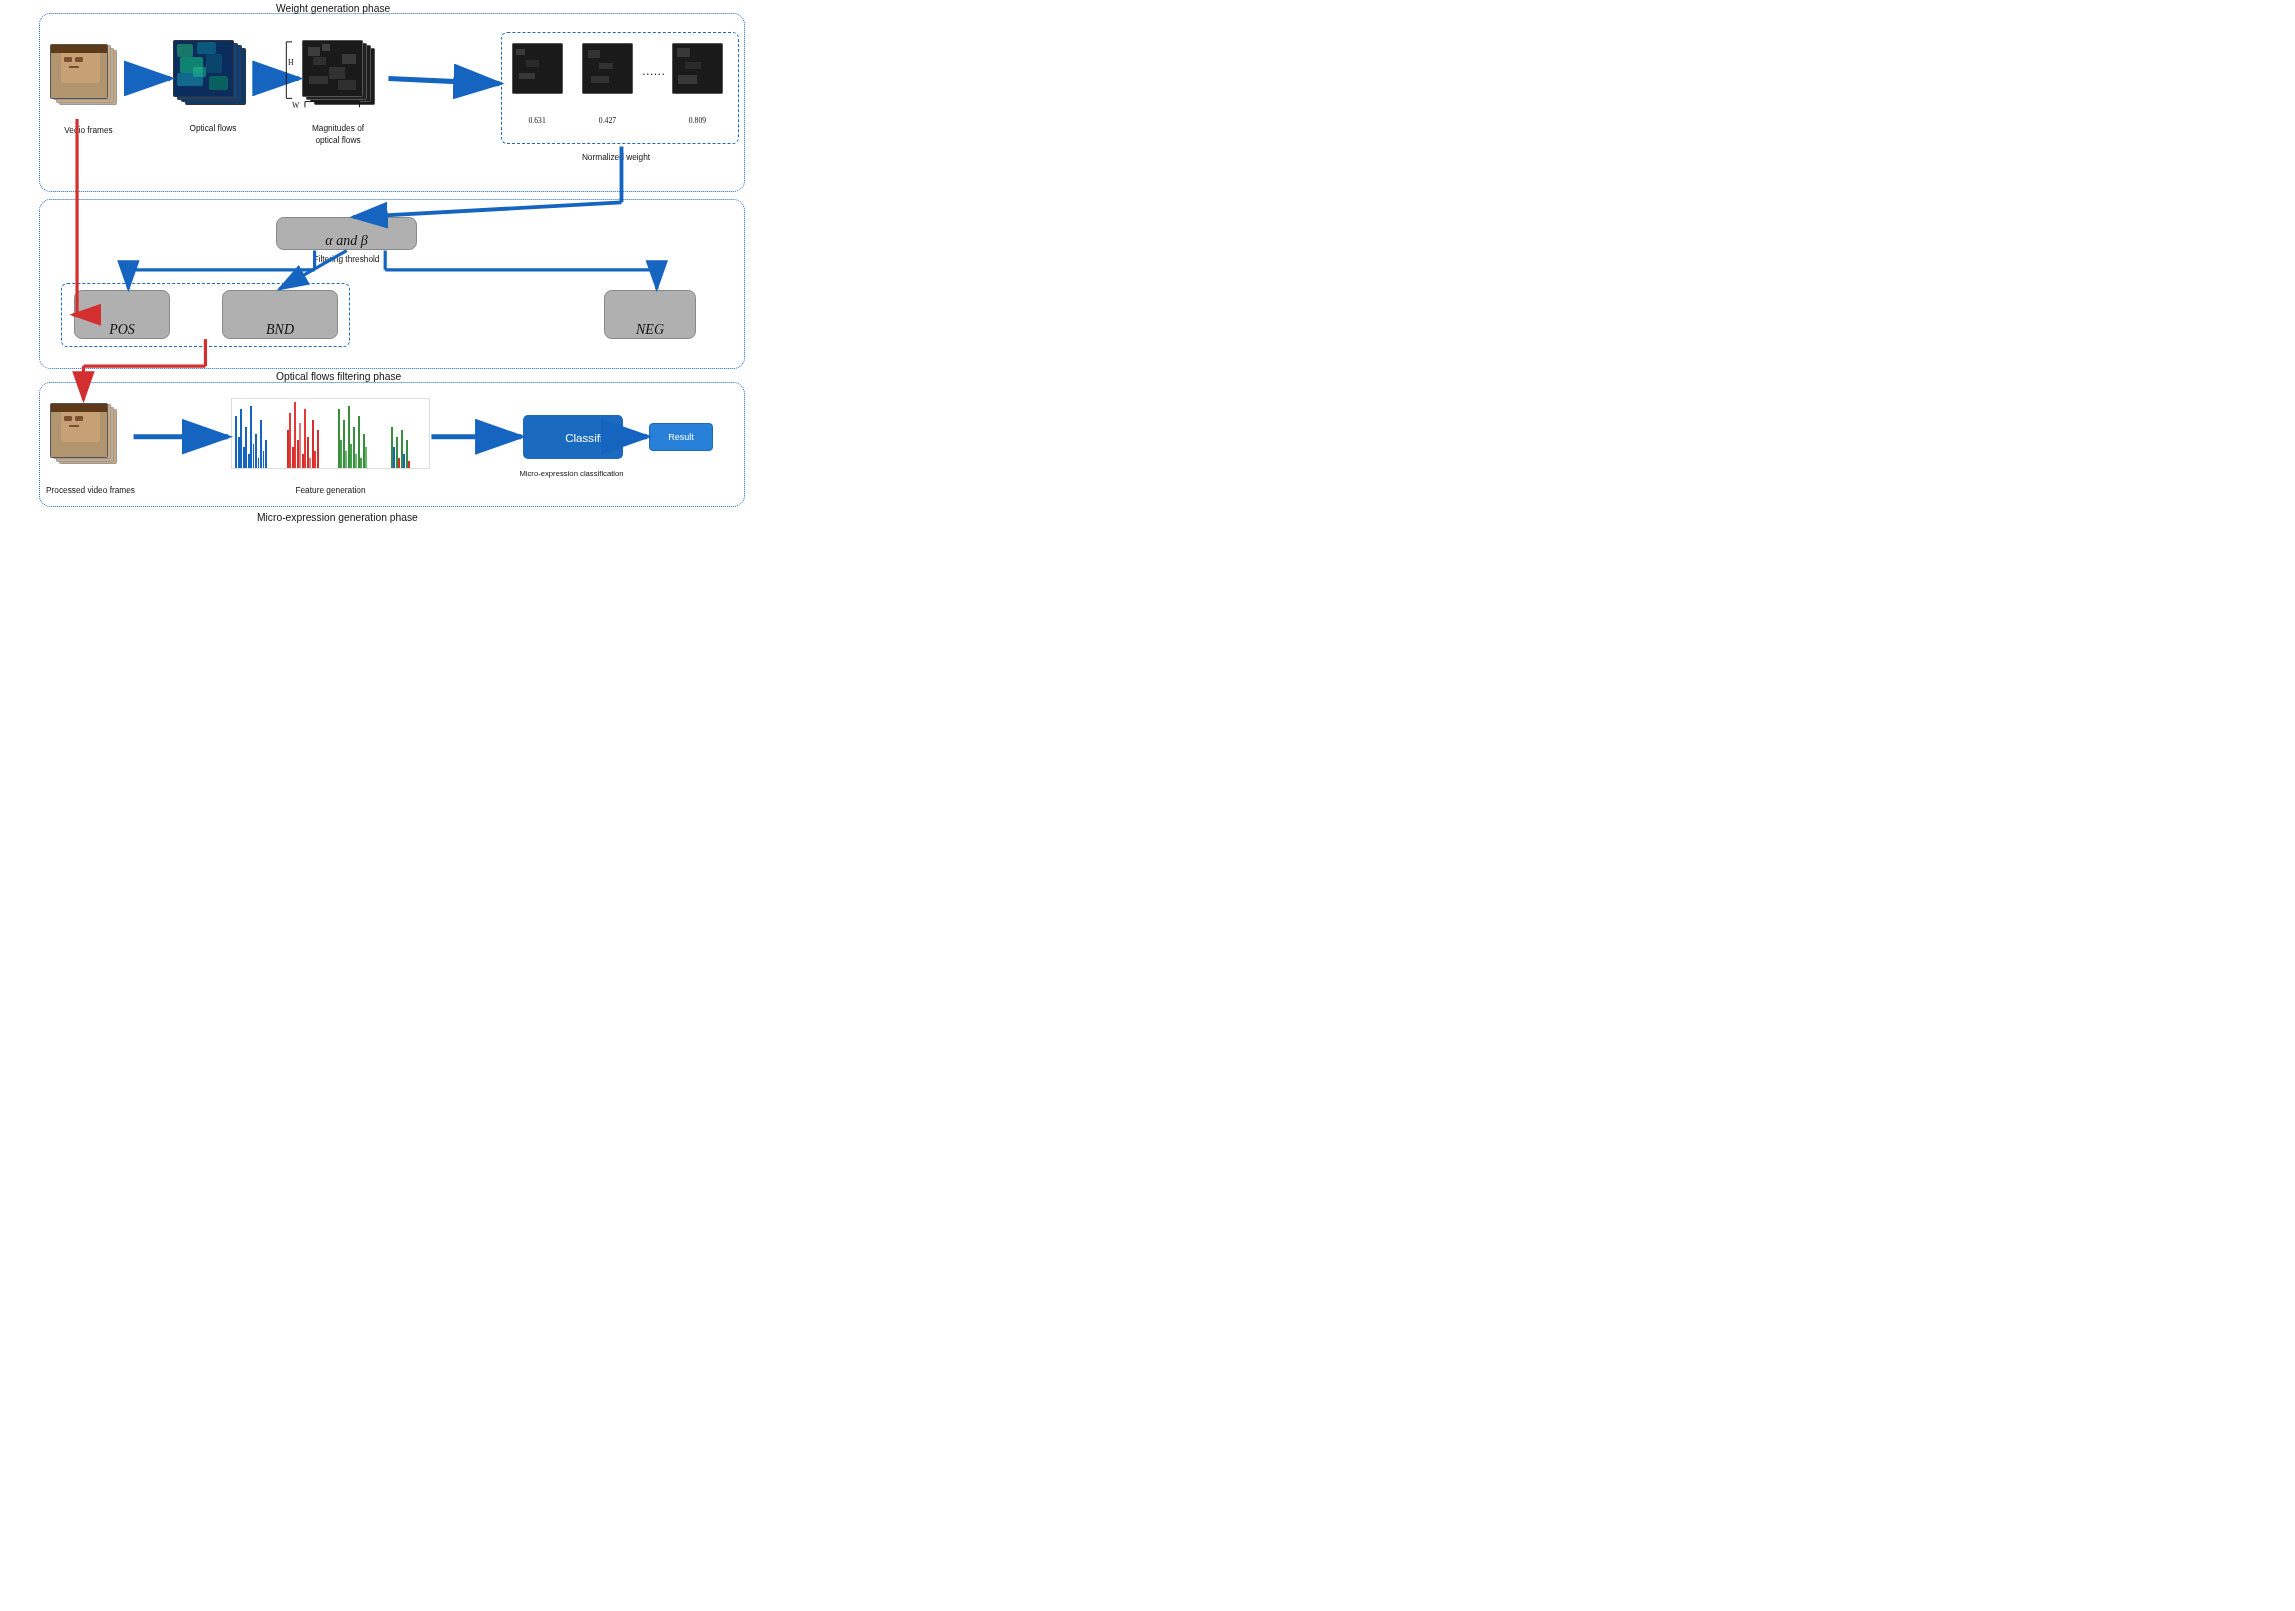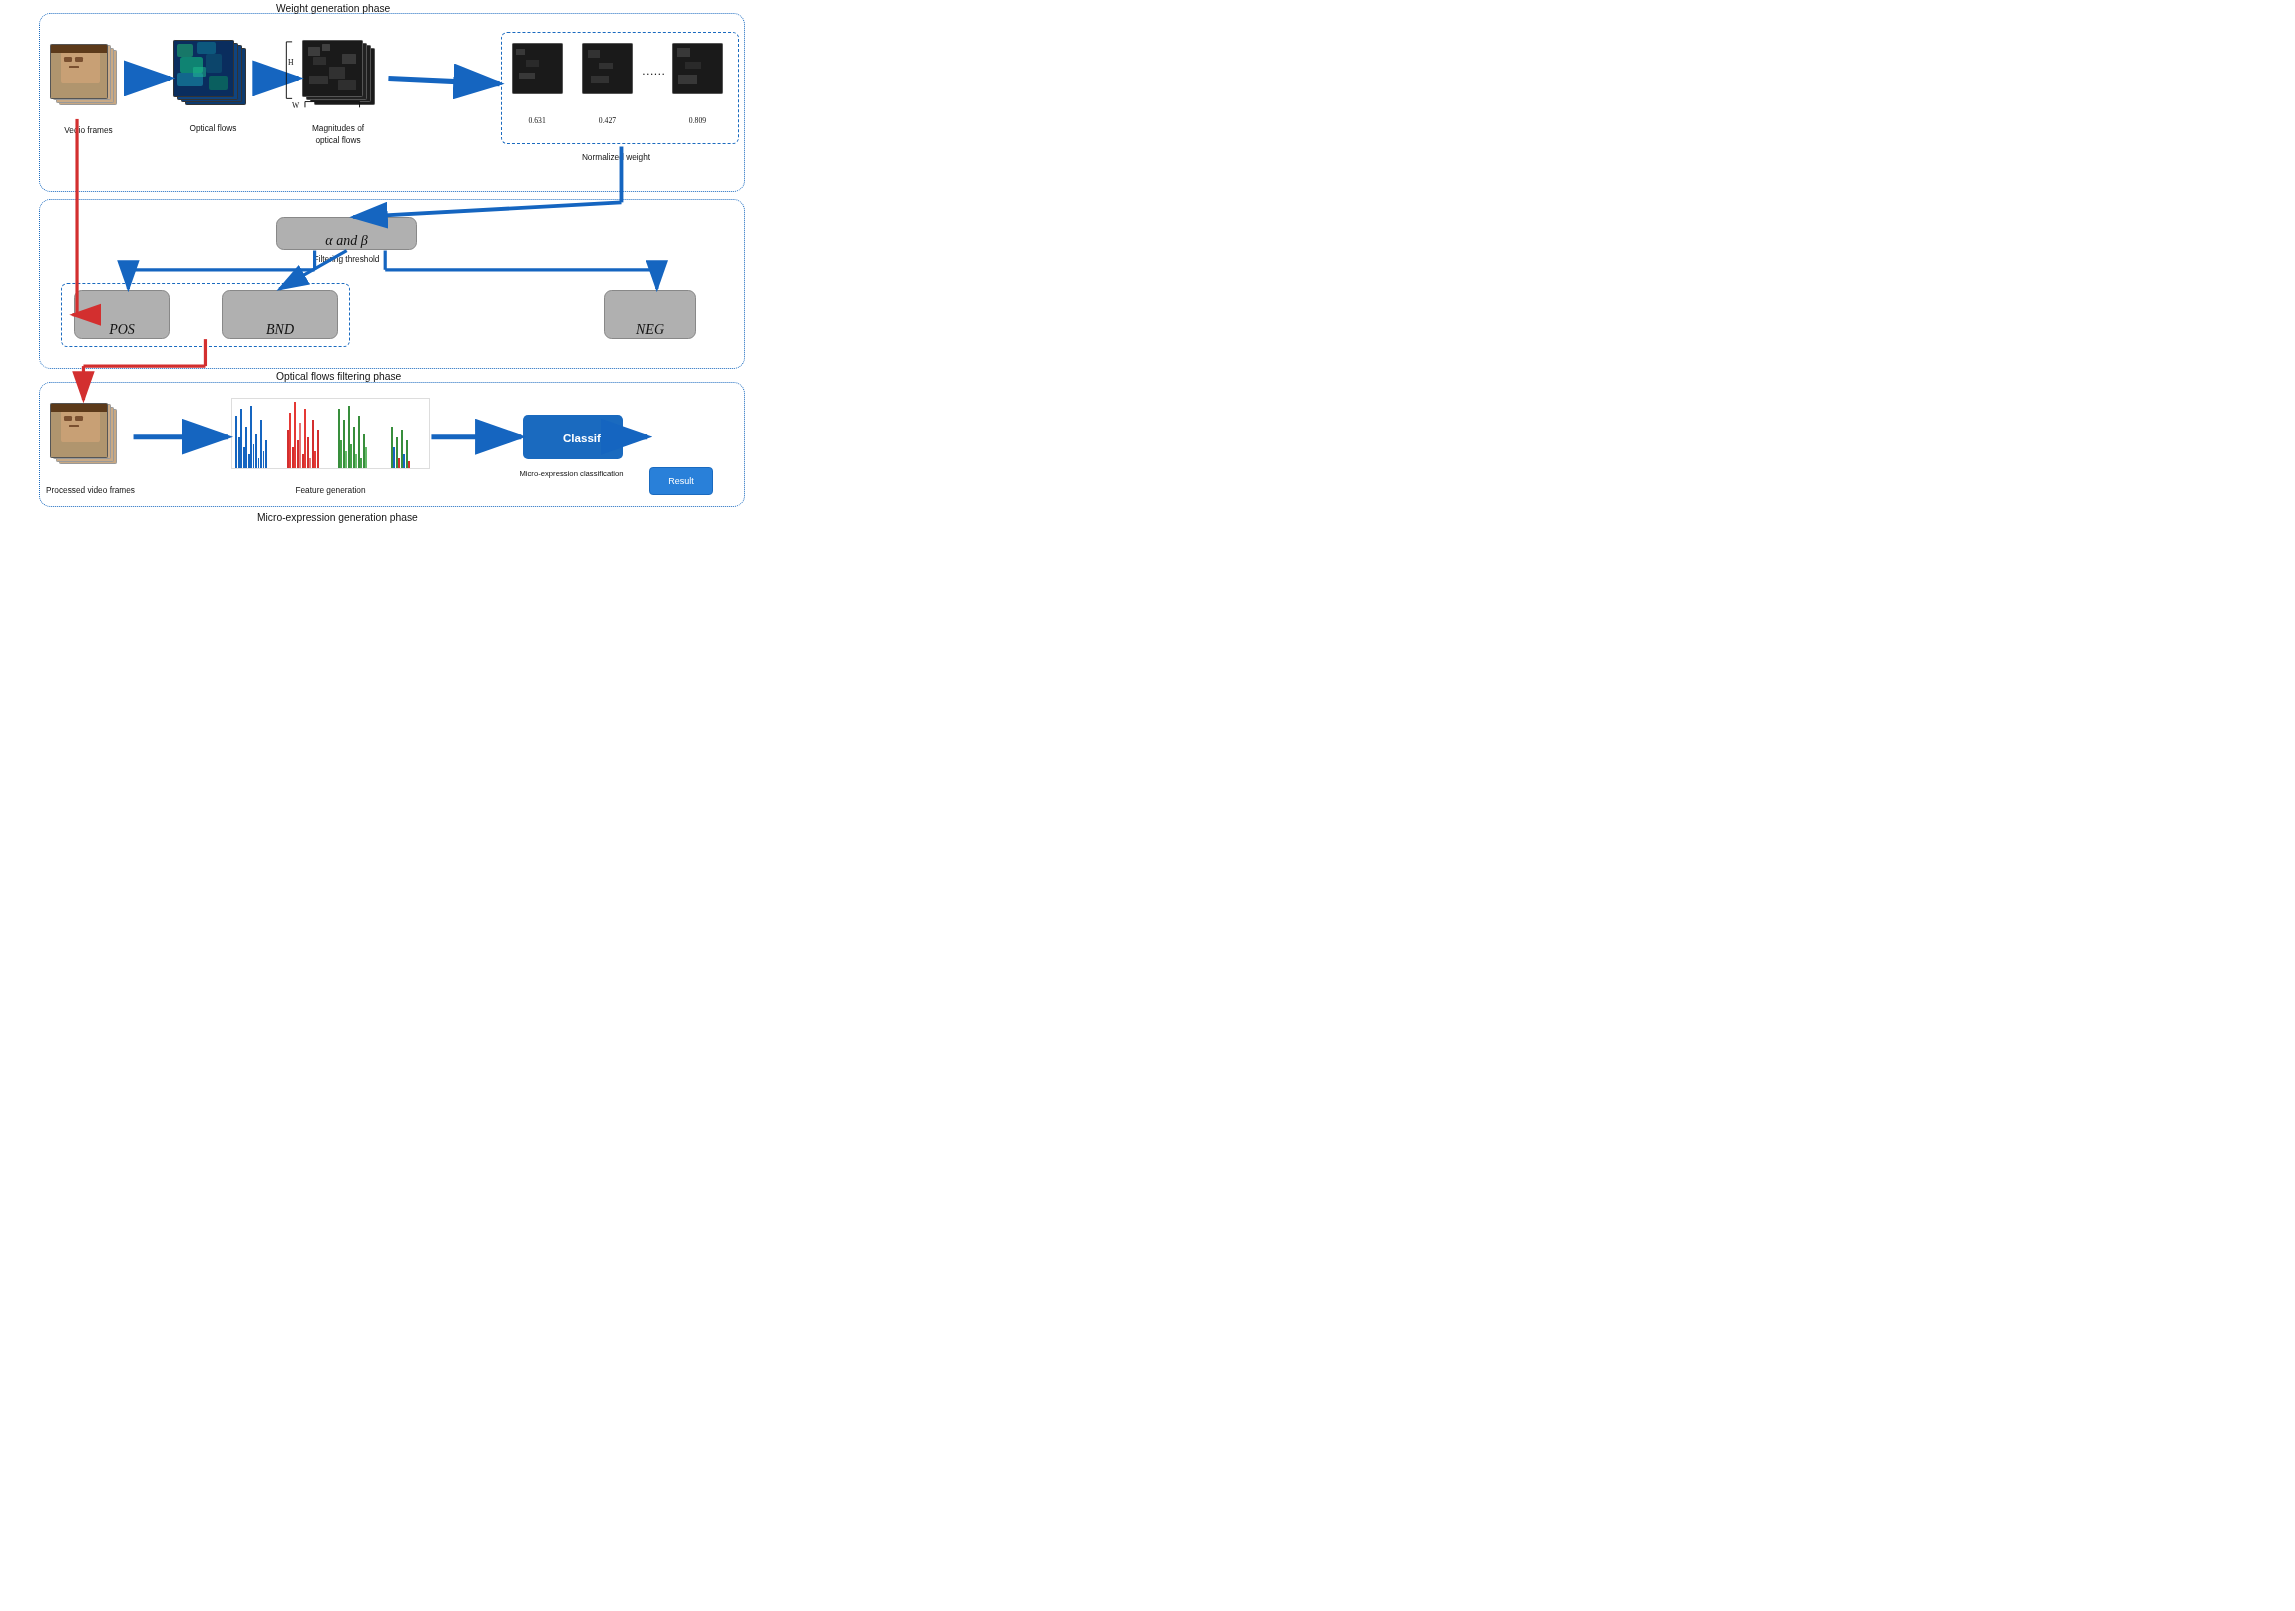--- a/index.html
+++ b/index.html
@@ -93,39 +93,38 @@
     }
 
     
     .classifier-box {
       position: absolute;
       background: #1a6abf;
       border-radius: 5.1px;
       display: flex;
       align-items: center;
       justify-content: center;
-      font-weight: bold;
+      font-weight: normal;
       font-size: 10.3px;
       font-family: Arial, sans-serif;
       color: #fff;
       padding-left: 32px;
     }
 
     .result-box {
       position: absolute;
       background: #2980d9;
       border-radius: 3.9px;
       display: flex;
       align-items: center;
       justify-content: center;
       font-size: 9px;
       font-family: Arial, sans-serif;
       color: #fff;
       border: 0.6px solid #1a6abf;
-      margin-top: 44px;
     }
 
     
     .hw-label {
       position: absolute;
       font-size: 7.7px;
       color: #111;
       font-family: 'Times New Roman', serif;
     }
 

